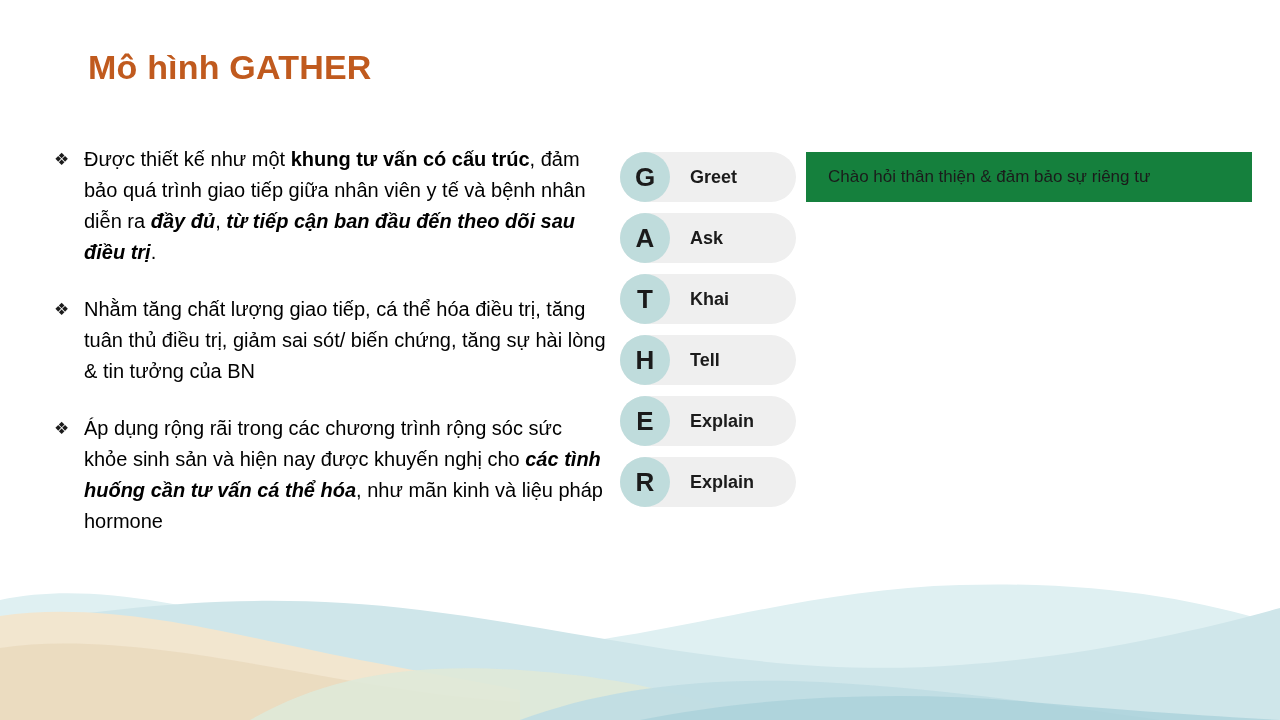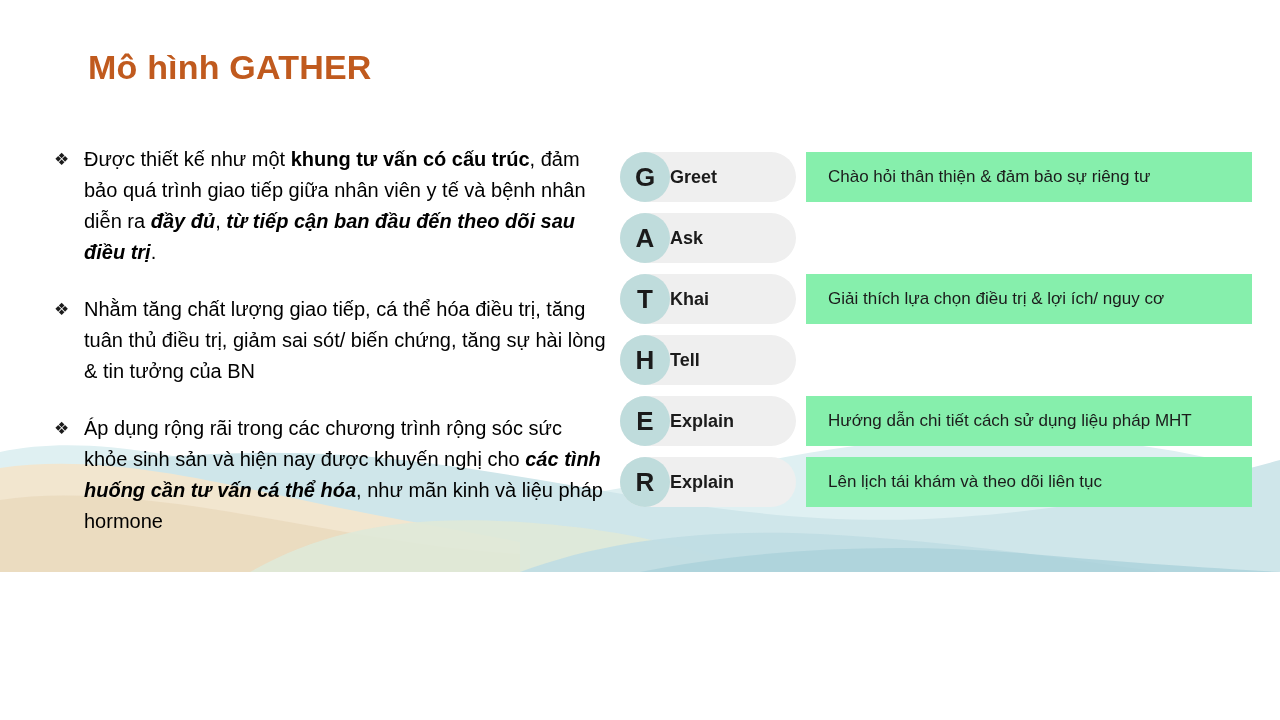--- a/index.html
+++ b/index.html
@@ -11,21 +11,21 @@
     height: 720px;
     background: #ffffff;
     font-family: "Liberation Sans", sans-serif;
     overflow: hidden;
     position: relative;
   }
   .slide {
     position: absolute;
     inset: 0;
     width: 1280px;
-    height: 572px;
+    height: 720px;
     overflow: hidden;
   }
 
   
   .bg-waves {
     position: absolute;
     left: 0;
     bottom: 0;
     width: 1280px;
     height: 190px;
@@ -114,25 +114,26 @@
     font-weight: bold;
     display: flex;
     align-items: center;
     justify-content: center;
     flex: 0 0 auto;
   }
   .gather-name {
     font-size: 18px;
     font-weight: bold;
     color: #1b1b1b;
+    margin-left: 20px;
   }
   .gather-desc {
     flex: 1 1 auto;
     margin-left: 10px;
-    background: #86efac;
+    background: #15803d;
     display: flex;
     align-items: center;
     padding-left: 22px;
     font-size: 17px;
     color: #1b1b1b;
   }
 </style>
 </head>
 <body>
 
@@ -190,41 +191,38 @@
         <div class="gather-letter">A</div>
         <div class="gather-name">Ask</div>
       </div>
     </div>
 
     <div class="gather-row">
       <div class="gather-left">
         <div class="gather-letter">T</div>
         <div class="gather-name">Khai</div>
       </div>
-      <div class="gather-desc">Giải thích lựa chọn điều trị &amp; lợi ích/ nguy cơ</div>
     </div>
 
     <div class="gather-row">
       <div class="gather-left">
         <div class="gather-letter">H</div>
         <div class="gather-name">Tell</div>
       </div>
     </div>
 
     <div class="gather-row">
       <div class="gather-left">
         <div class="gather-letter">E</div>
         <div class="gather-name">Explain</div>
       </div>
-      <div class="gather-desc">Hướng dẫn chi tiết cách sử dụng liệu pháp MHT</div>
     </div>
 
     <div class="gather-row">
       <div class="gather-left">
         <div class="gather-letter">R</div>
         <div class="gather-name">Explain</div>
       </div>
-      <div class="gather-desc">Lên lịch tái khám và theo dõi liên tục</div>
     </div>
 
   </div>
 
 </div>
 
 </body></html>

